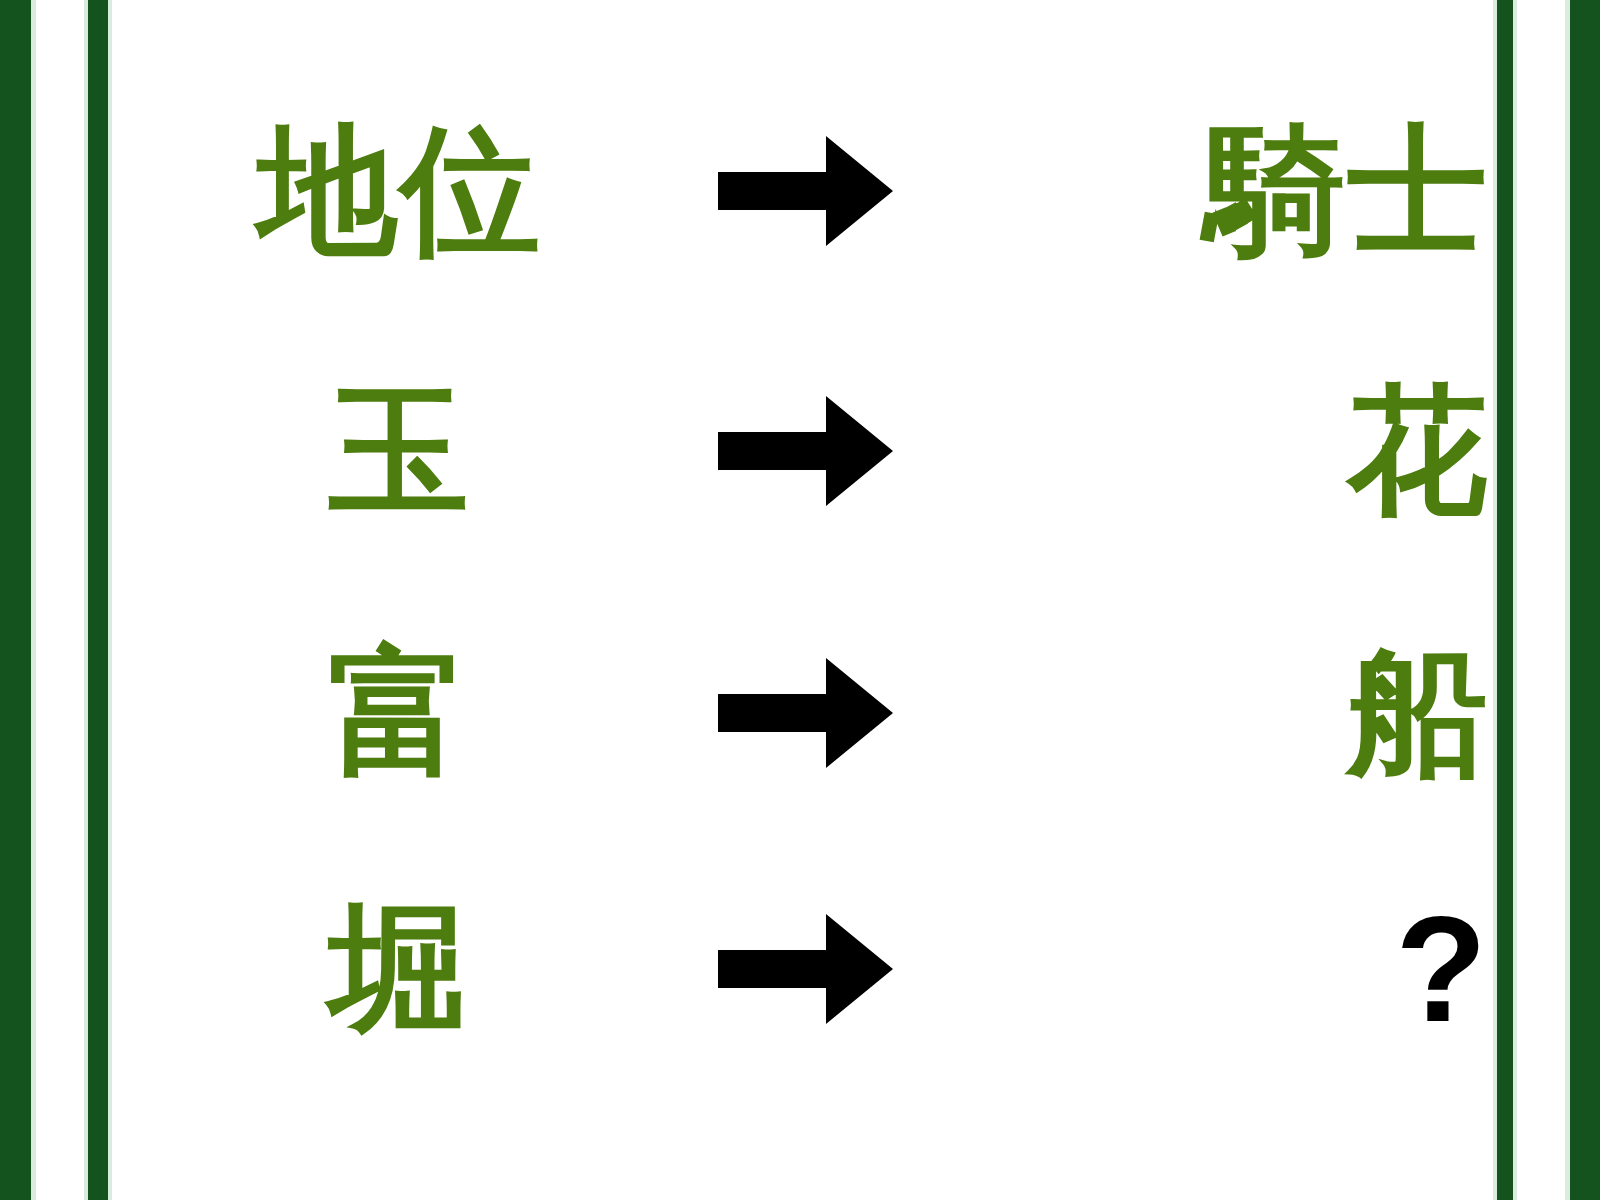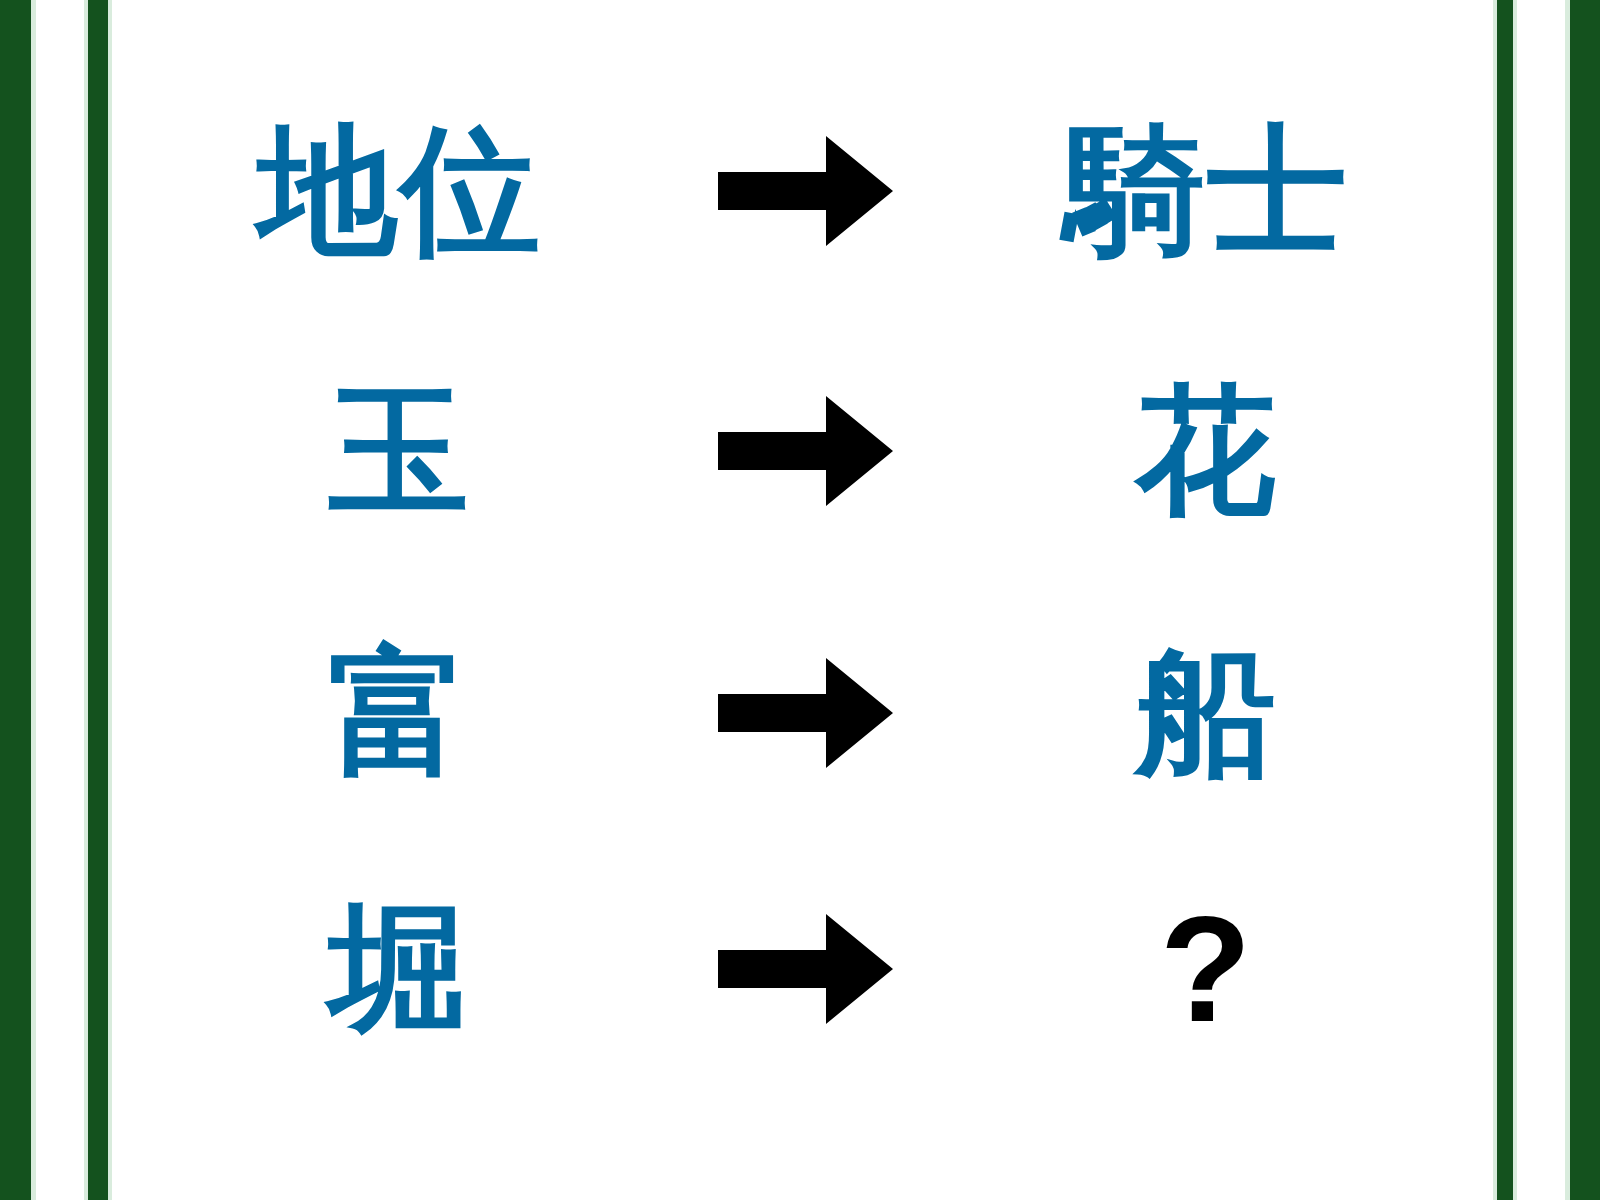--- a/index.html
+++ b/index.html
@@ -64,28 +64,28 @@
     height: 250px;
   }
   .row-1 { height: 258px; }
   .row-2 { height: 262px; }
   .row-3 { height: 262px; }
   .row-4 { height: 250px; }
 
   .term {
     font-size: 140px;
     line-height: 1;
-    color: #0369a1;
+    color: #4d7c0f;
     font-weight: 700;
     text-align: center;
     letter-spacing: 0.02em;
     white-space: nowrap;
   }
   .term-left  { text-align: center; padding-right: 10px; }
-  .term-right { text-align: center; padding-left: 4px; }
+  .term-right { text-align: right; padding-left: 4px; }
 
   .arrow-cell {
     display: flex;
     align-items: center;
     justify-content: center;
   }
   .arrow-glyph {
     display: block;
     width: 175px;
     height: 110px;

